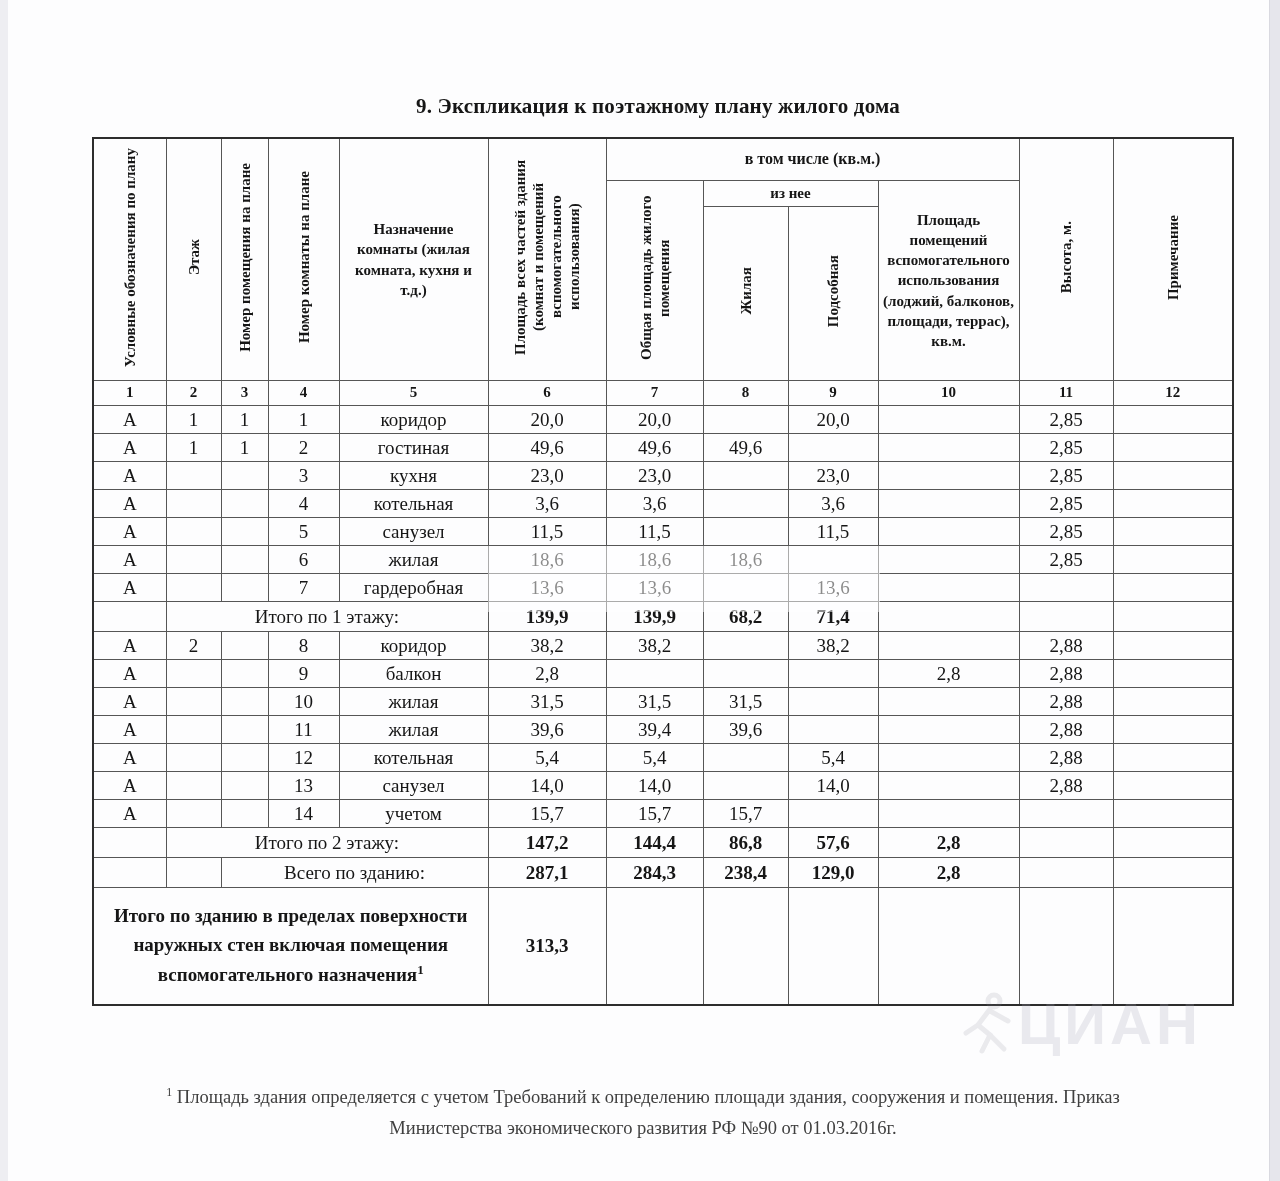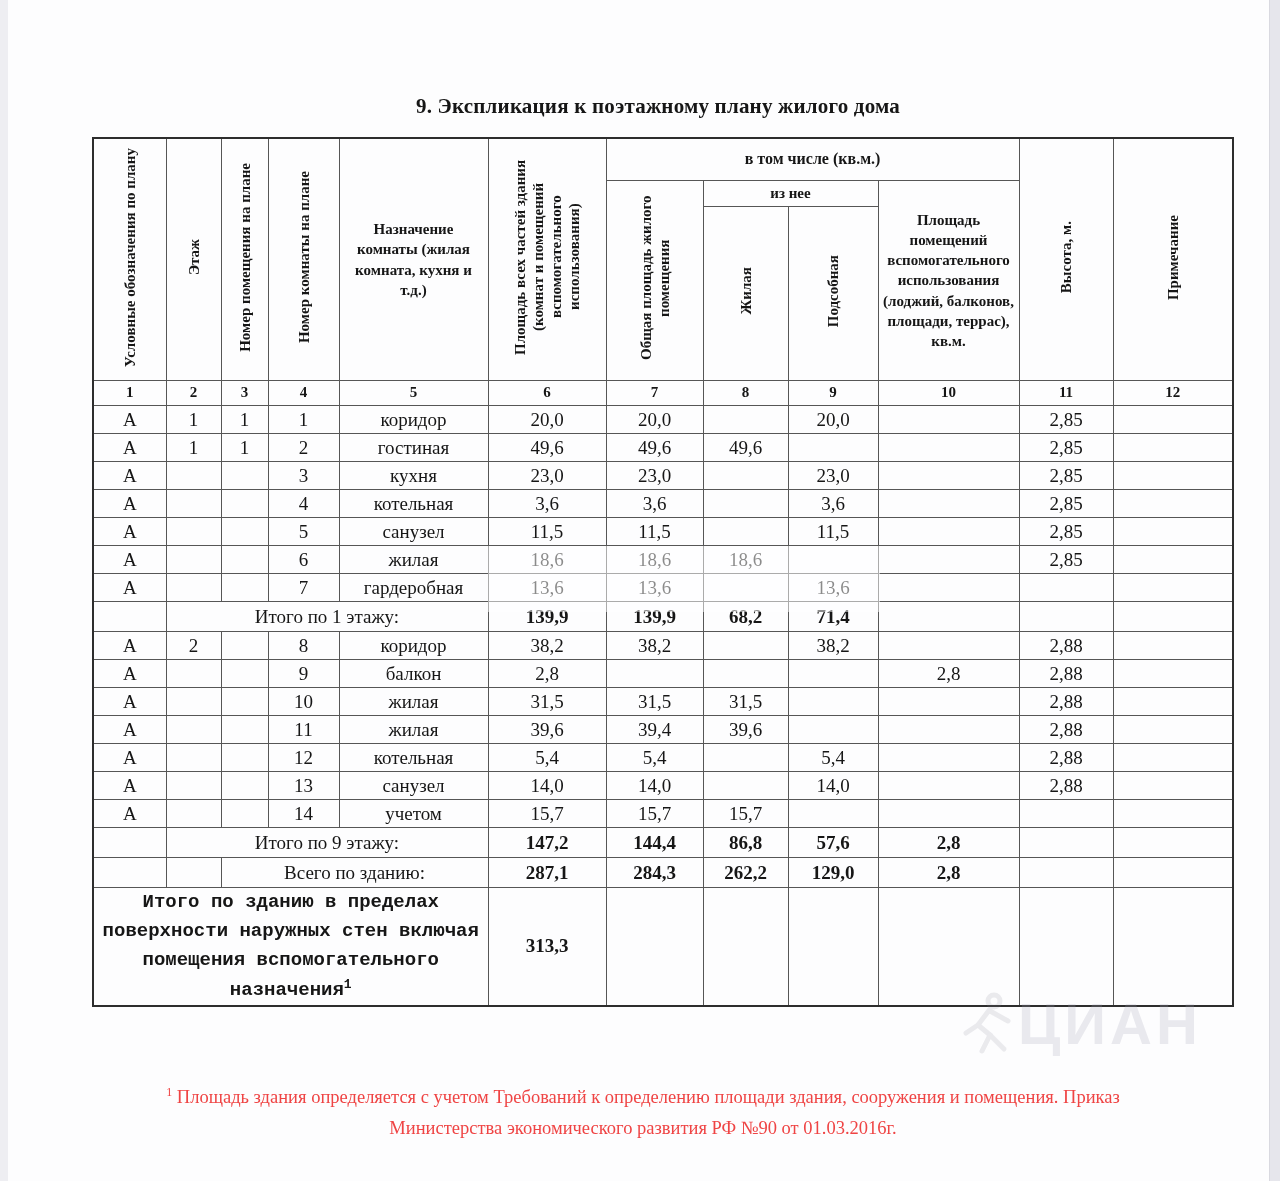--- a/index.html
+++ b/index.html
@@ -41,32 +41,32 @@
   th.hz{font-size:15px;line-height:1.35;}
   th.brk{overflow-wrap:anywhere;padding:0 6px;}
 
   tbody td{height:27px;font-size:19px;}
   tbody td.c{white-space:nowrap;}
   tr.subtotal-a td,tr.subtotal-b td{height:29px;}
   td.b{font-weight:bold;margin-left:40px;}
   td.lbl{font-weight:normal;font-size:19px;text-align:center;white-space:nowrap;}
   tr.grand td{height:116px;}
   td.glbl{
-    font-weight:bold;font-size:19px;line-height:1.52;text-align:center;padding:4px 14px;font-family:Liberation Mono, monospace;
+    font-weight:bold;font-size:19px;line-height:1.52;text-align:center;padding:4px 14px;
   }
   td.glbl sup{font-size:13px;}
 
   .scan-fade{
     position:absolute;left:488px;top:546px;width:392px;height:66px;
     background:rgba(255,255,255,0.5);pointer-events:none;
   }
 
   .footnote{
     position:absolute;left:158px;top:1082px;width:970px;
-    text-align:center;font-size:18.5px;line-height:1.65;color:#ef4444;
+    text-align:center;font-size:18.5px;line-height:1.65;color:#404040;
   }
   .footnote sup{font-size:12px;}
 
   .watermark{
     position:absolute;left:960px;top:988px;width:270px;height:70px;
     display:flex;align-items:center;gap:0;pointer-events:none;
   }
   .watermark .wm-text{
     font-family:"Liberation Sans","DejaVu Sans",sans-serif;
     font-size:58px;font-weight:bold;color:rgba(165,165,180,0.22);letter-spacing:4px;
@@ -335,36 +335,36 @@
         <td class="c">15,7</td>
         <td class="c">15,7</td>
         <td class="c">15,7</td>
         <td class="c"></td>
         <td class="c"></td>
         <td class="c"></td>
         <td class="c"></td>
       </tr>
       <tr class="subtotal-a">
         <td></td>
-        <td colspan="4" class="lbl">Итого по 9 этажу:</td>
+        <td colspan="4" class="lbl">Итого по 2 этажу:</td>
         <td class="c b">147,2</td>
         <td class="c b">144,4</td>
         <td class="c b">86,8</td>
         <td class="c b">57,6</td>
         <td class="c b">2,8</td>
         <td class="c b"></td>
         <td class="c b"></td>
       </tr>
       <tr class="subtotal-b">
         <td></td>
         <td></td>
         <td colspan="3" class="lbl">Всего по зданию:</td>
         <td class="c b">287,1</td>
         <td class="c b">284,3</td>
-        <td class="c b">262,2</td>
+        <td class="c b">238,4</td>
         <td class="c b">129,0</td>
         <td class="c b">2,8</td>
         <td class="c b"></td>
         <td class="c b"></td>
       </tr>
       <tr class="grand">
         <td colspan="5" class="glbl">Итого по зданию в пределах поверхности наружных стен включая помещения вспомогательного назначения<sup>1</sup></td>
         <td class="c b">313,3</td>
         <td class="c b"></td>
         <td class="c b"></td>

